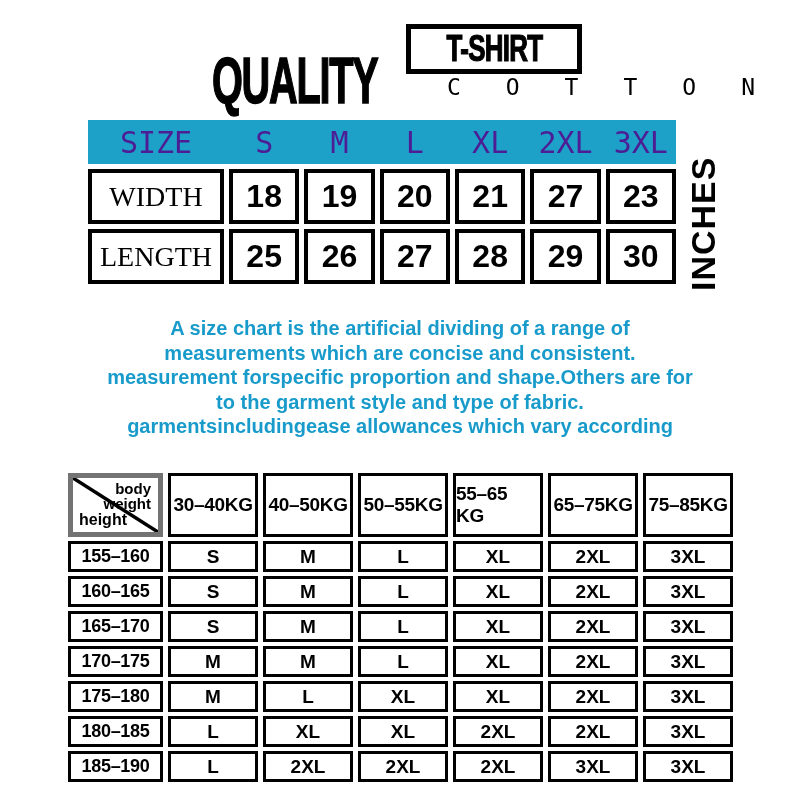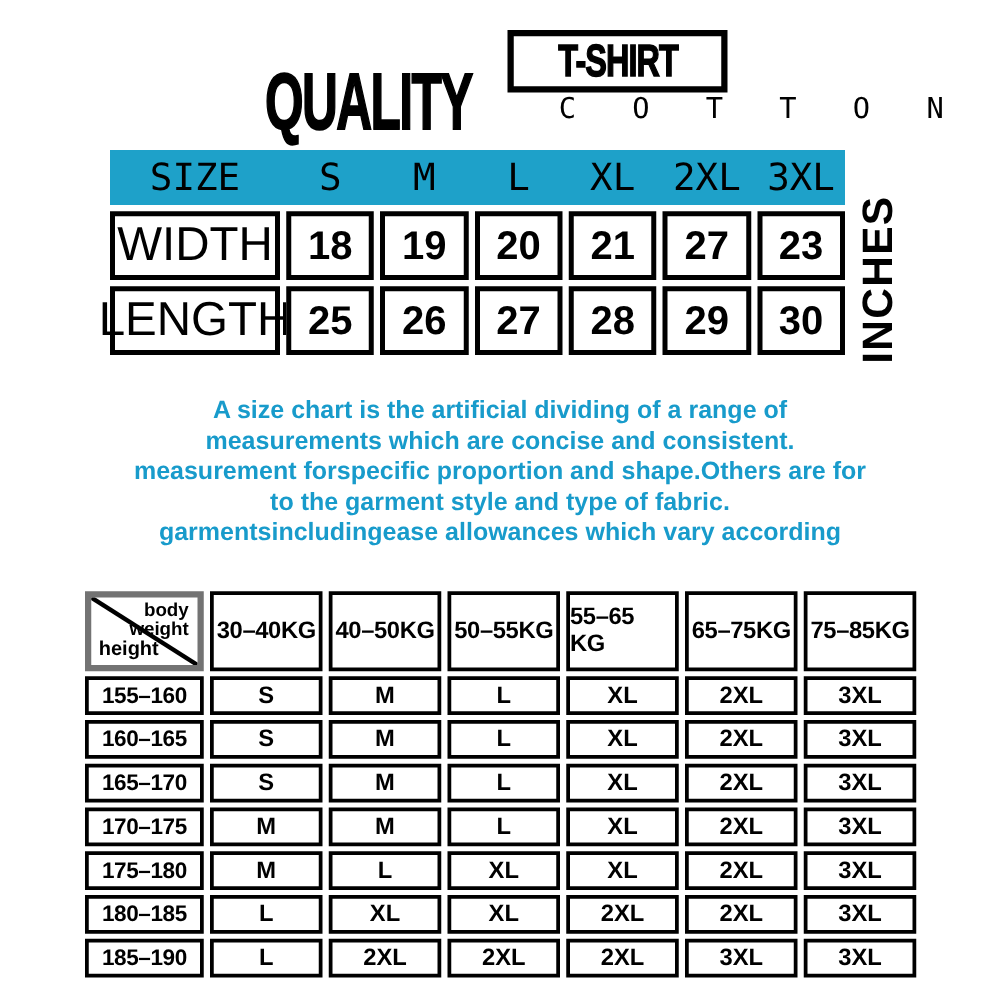--- a/index.html
+++ b/index.html
@@ -32,27 +32,27 @@
     position:absolute;left:0;top:74px;width:800px;text-align:right;
     font-family:"DejaVu Sans Mono",monospace;font-size:23px;letter-spacing:45px;padding-left:45px;
   }
 
   
   .size-table{position:absolute;left:88px;top:120px;width:588px;}
   .t1-header{
     display:grid;grid-template-columns:136px repeat(6,1fr);column-gap:5px;
     height:44px;background:var(--accent);align-items:center;
   }
-  .t1-hcell{text-align:center;color:#000000;font-family:"DejaVu Sans Mono",monospace;font-size:30px;}
+  .t1-hcell{text-align:center;color:#4c1d95;font-family:"DejaVu Sans Mono",monospace;font-size:30px;}
   .t1-body{
     margin-top:5px;display:grid;grid-template-columns:136px repeat(6,1fr);
     gap:5px;grid-auto-rows:55px;
   }
   .box{border:4px solid #000;background:#fff;display:flex;align-items:center;justify-content:center;}
-  .t1-label{font-family:Liberation Sans, sans-serif;font-size:38px;}
+  .t1-label{font-family:Liberation Serif, serif;font-size:28px;}
   .t1-value{font-size:32px;font-weight:bold;}
   .inches{
     position:absolute;left:683px;top:164px;width:40px;height:120px;
     writing-mode:vertical-rl;transform:rotate(180deg);
     display:flex;align-items:center;justify-content:center;
     font-size:34px;font-weight:bold;letter-spacing:1px;
   }
 
   
   .description{

